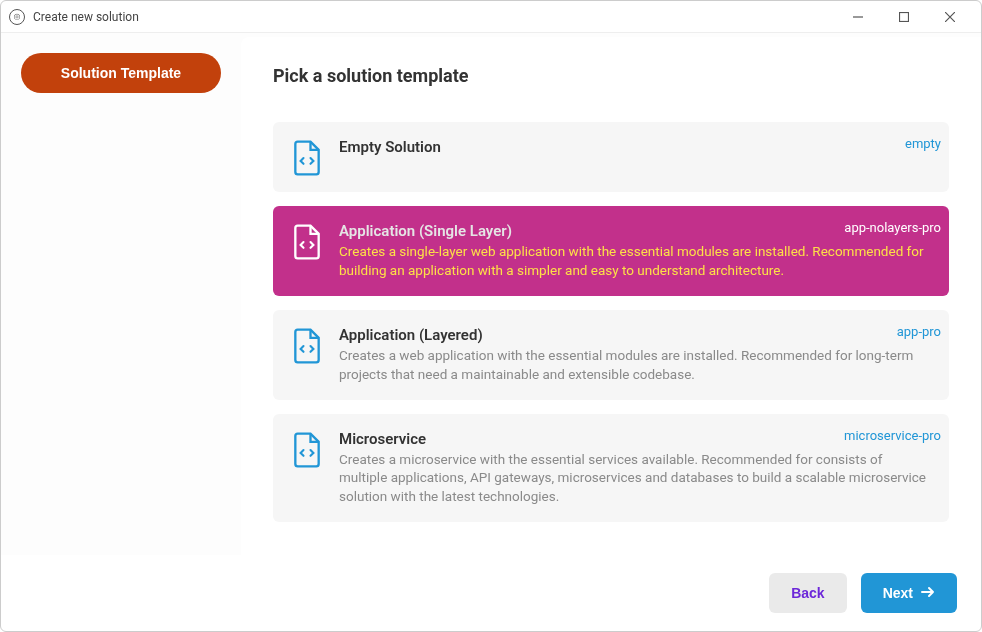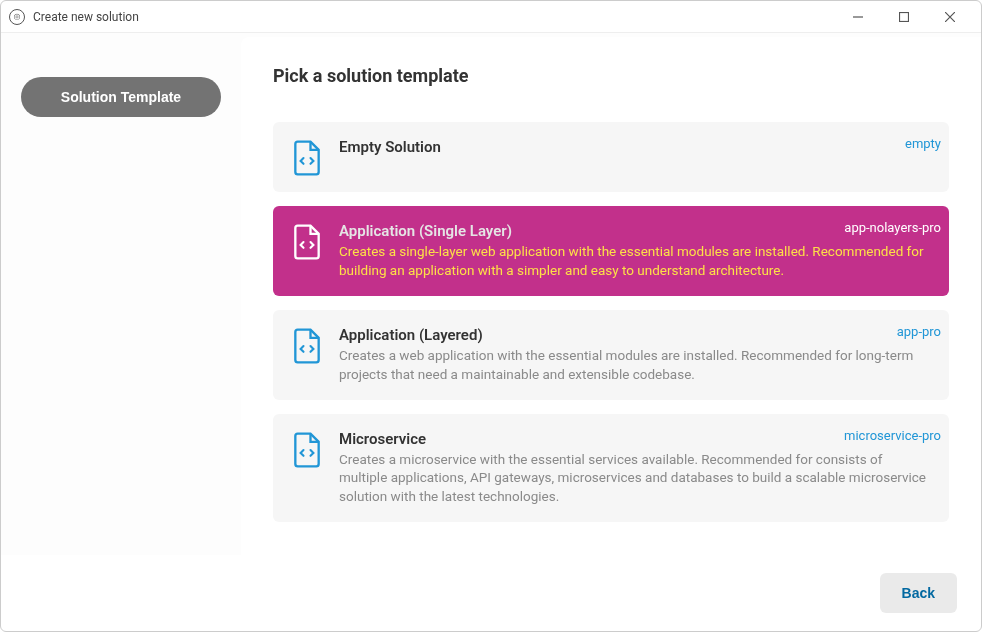--- a/index.html
+++ b/index.html
@@ -64,31 +64,30 @@
       flex: 1;
       display: flex;
       background: #fdfdfd;
       overflow: hidden;
     }
     .sidebar {
       width: 240px;
       padding: 20px;
     }
     .sidebar-btn {
-      background: #737373;
+      background: #c2410c;
       color: #fff;
       border: none;
       border-radius: 20px;
       padding: 12px 24px;
       font-size: 14px;
       font-weight: 600;
       width: 100%;
       text-align: center;
       cursor: pointer;
-      margin-top: 24px;
     }
     .main {
       flex: 1;
       background: #fff;
       border-radius: 8px 0 0 0;
       margin-top: 4px;
       padding: 28px 32px 20px 32px;
       display: flex;
       flex-direction: column;
       overflow: hidden;
@@ -163,21 +162,21 @@
       padding: 12px 22px;
       font-size: 14px;
       font-weight: 600;
       cursor: pointer;
       display: flex;
       align-items: center;
       gap: 8px;
     }
     .btn-back {
       background: #eaeaea;
-      color: #0369a1;
+      color: #6d28d9;
     }
     .btn-next {
       background: #2196d6;
       color: #fff;
     }
     .btn-next svg { width: 14px; height: 12px; }
   </style>
 </head>
 <body>
 
@@ -280,14 +279,22 @@
         </div>
 
       </div>
     </div>
   </div>
 
   <div class="footer">
     <button class="btn btn-back">
       <span>Back</span>
     </button>
+    <button class="btn btn-next">
+      <span>Next</span>
+      <span>
+        <svg viewBox="0 0 14 12" fill="none">
+            <path d="M1 6 H12 M8 2 L12 6 L8 10" stroke="#fff" stroke-width="2" stroke-linecap="round" stroke-linejoin="round"></path>
+          </svg>
+      </span>
+    </button>
   </div>
 </div>
 
 </body></html>

